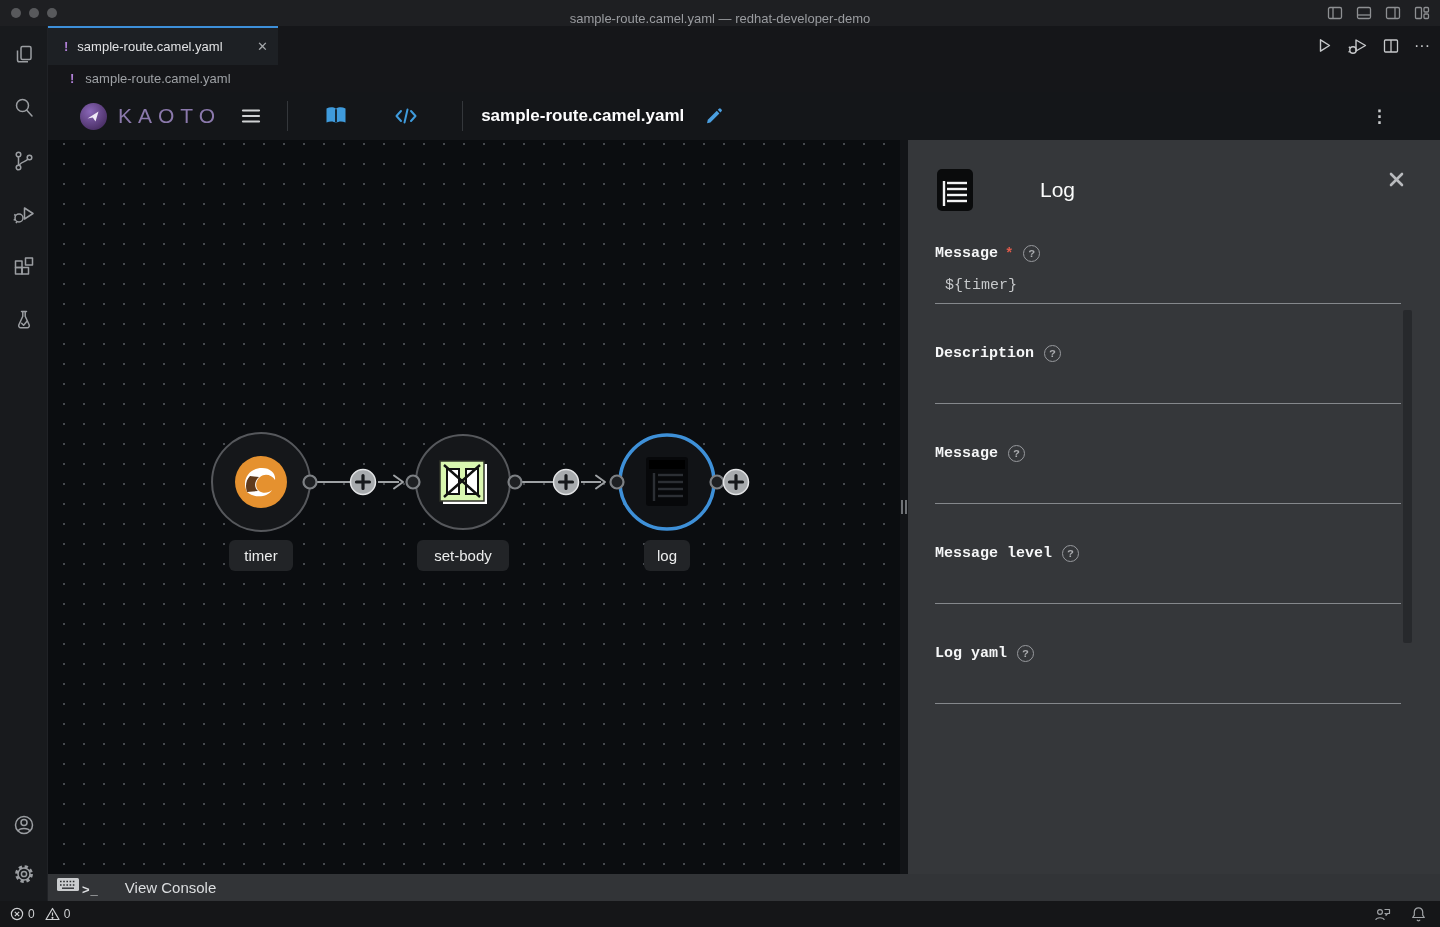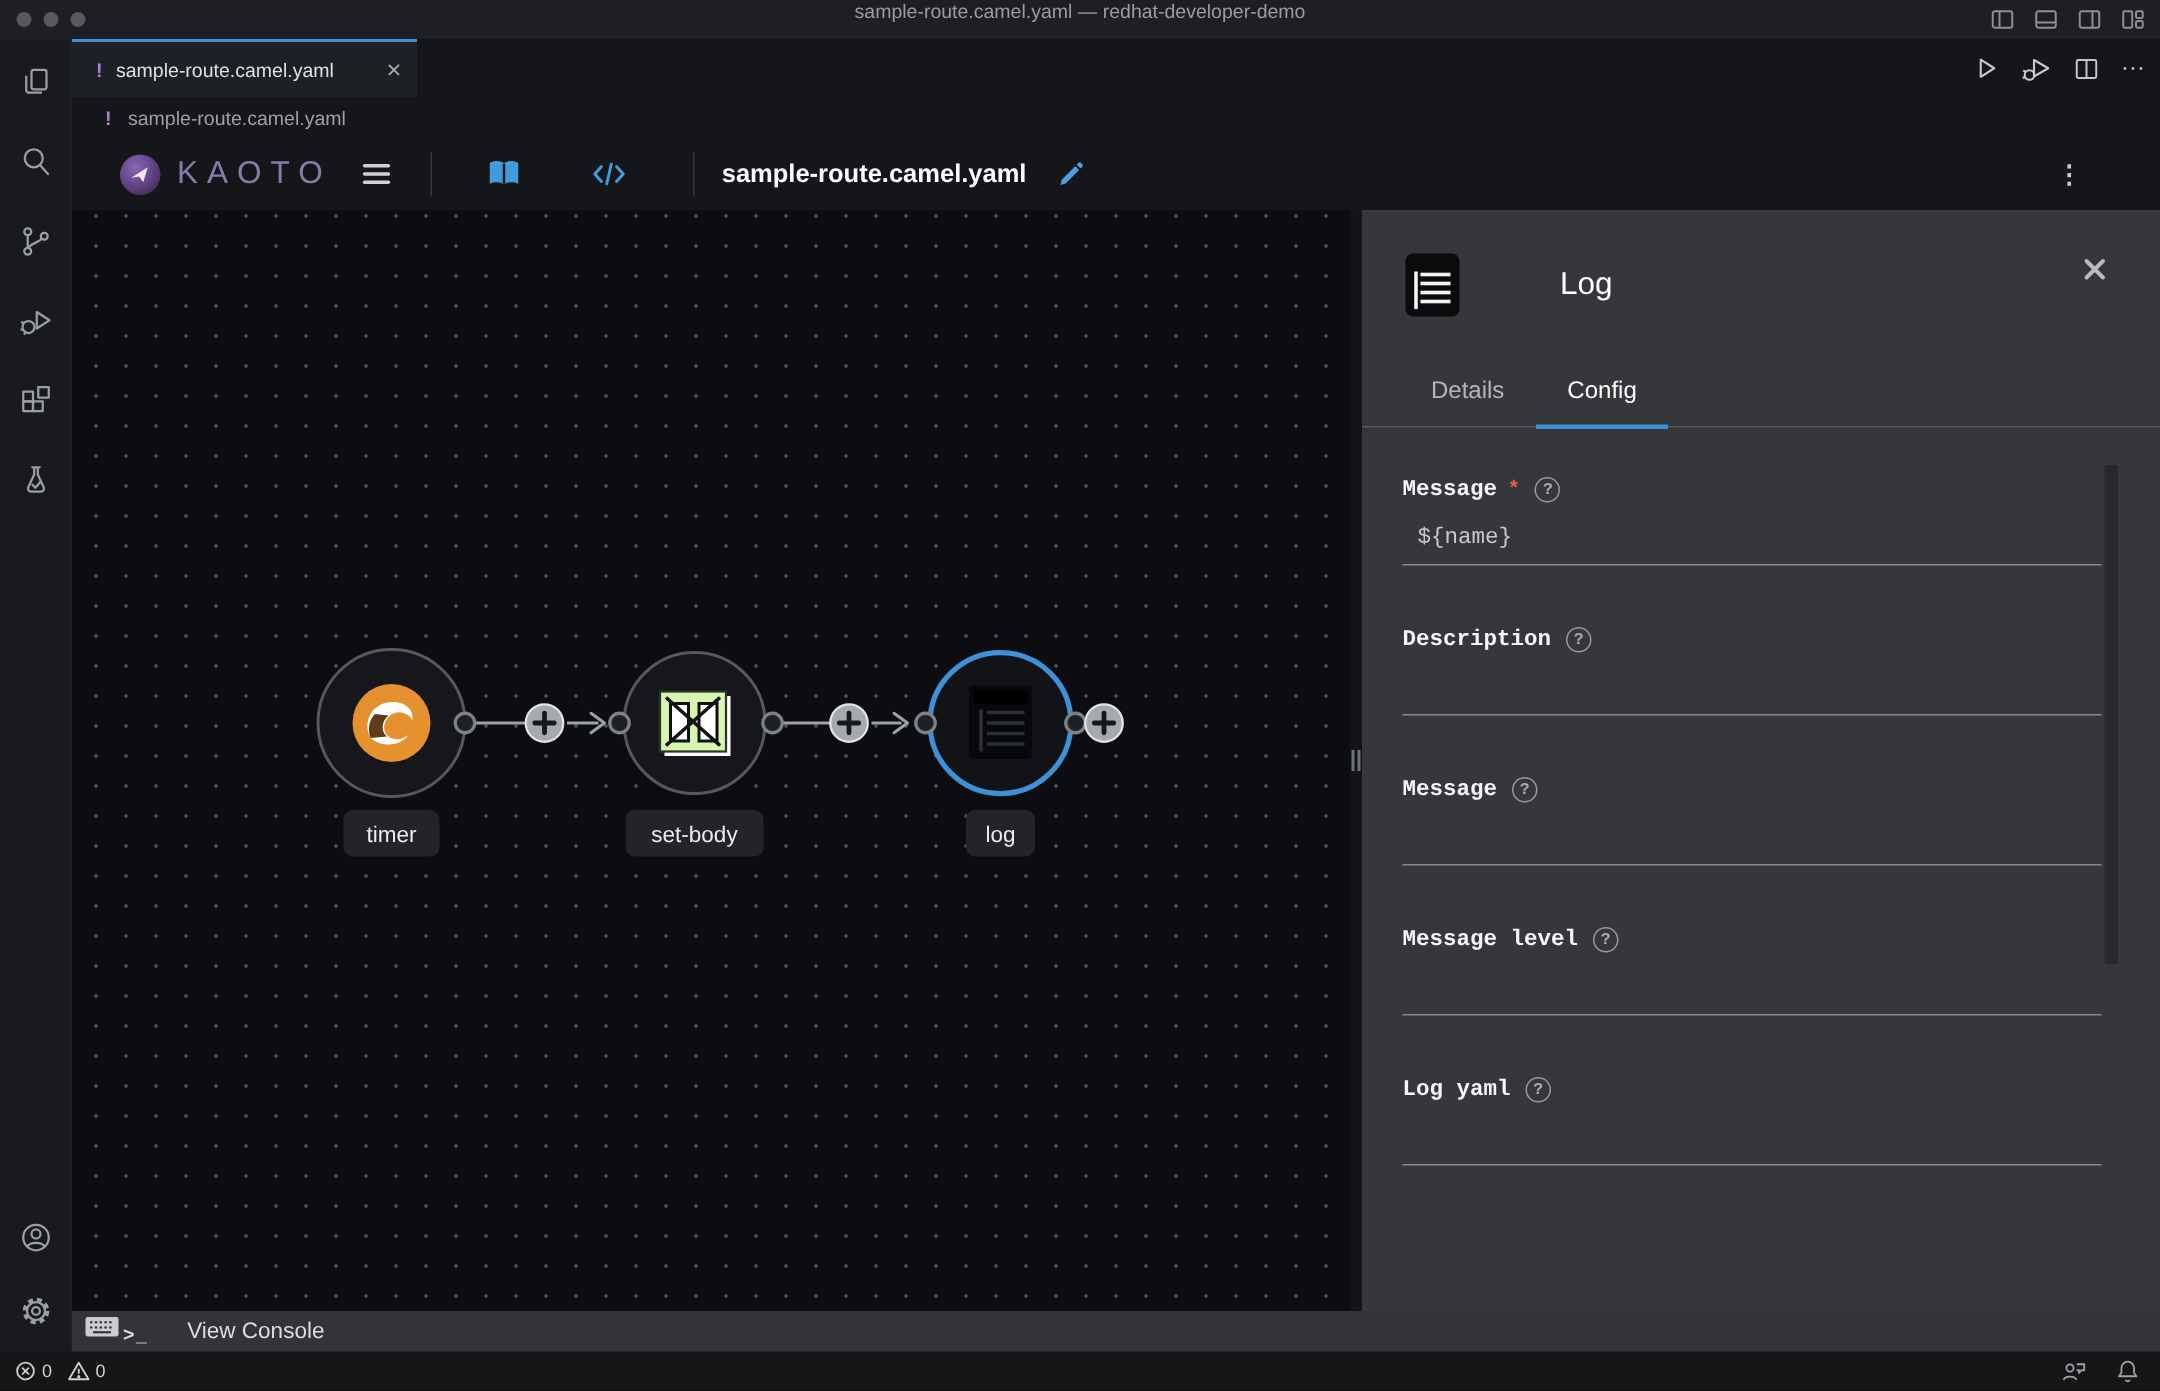--- a/index.html
+++ b/index.html
@@ -1,21 +1,21 @@
 <!DOCTYPE html>
 <html><head>
 <meta charset="utf-8">
 <style>
   * { margin:0; padding:0; box-sizing:border-box; }
   html,body { background:#000; }
   body { font-family:"Liberation Sans", sans-serif; }
   .window { position:relative; width:1440px; height:927px; background:#141619; overflow:hidden; color:#ddd; }
 
   
-  .titlebar { position:relative; height:26px; background:#1e1f22; display:flex; align-items:flex-start; justify-content:center; }
+  .titlebar { position:relative; height:26px; background:#1e1f22; display:flex; align-items:flex-end; justify-content:center; }
   .traffic { position:absolute; left:11px; top:8px; display:flex; gap:8px; }
   .traffic span { width:10px; height:10px; border-radius:50%; background:#58595c; display:block; }
   .win-title { font-size:13px; color:#9a9ca0; }
   .win-icons { position:absolute; right:10px; top:5px; display:flex; gap:13px; }
   .win-icons svg { display:block; }
 
   
   .app-row { display:flex; height:875px; }
   .activitybar { width:48px; background:#181a1d; border-right:1px solid #202226; display:flex; flex-direction:column; align-items:center; padding:16px 0 14px; }
   .ab-top { display:flex; flex-direction:column; gap:27px; }
@@ -378,33 +378,29 @@
             </span>
             <span class="ph-title">Log</span>
             <span class="panel-close">
               <svg width="15" height="15" viewBox="0 0 15 15" stroke="#b9bbbe" stroke-width="2.6" stroke-linecap="round">
                   <line x1="2" y1="2" x2="13" y2="13"></line>
                   <line x1="13" y1="2" x2="2" y2="13"></line>
                 </svg>
             </span>
           </div>
 
-          <div class="panel-tabs">
-            <span class="ptab">Details</span>
-            <span class="ptab active">Config</span>
-          </div>
 
           <div class="fields">
             <div class="field">
               <div class="field-label-row">
                 <span>Message</span>
                 <span class="req">*</span>
                 <span class="help">?</span>
               </div>
-              <div class="field-input">${name}</div>
+              <div class="field-input">${timer}</div>
             </div>
 
             <div class="field">
               <div class="field-label-row">
                 <span>Description</span>
                 <span class="help">?</span>
               </div>
               <div class="field-input"></div>
             </div>
 

